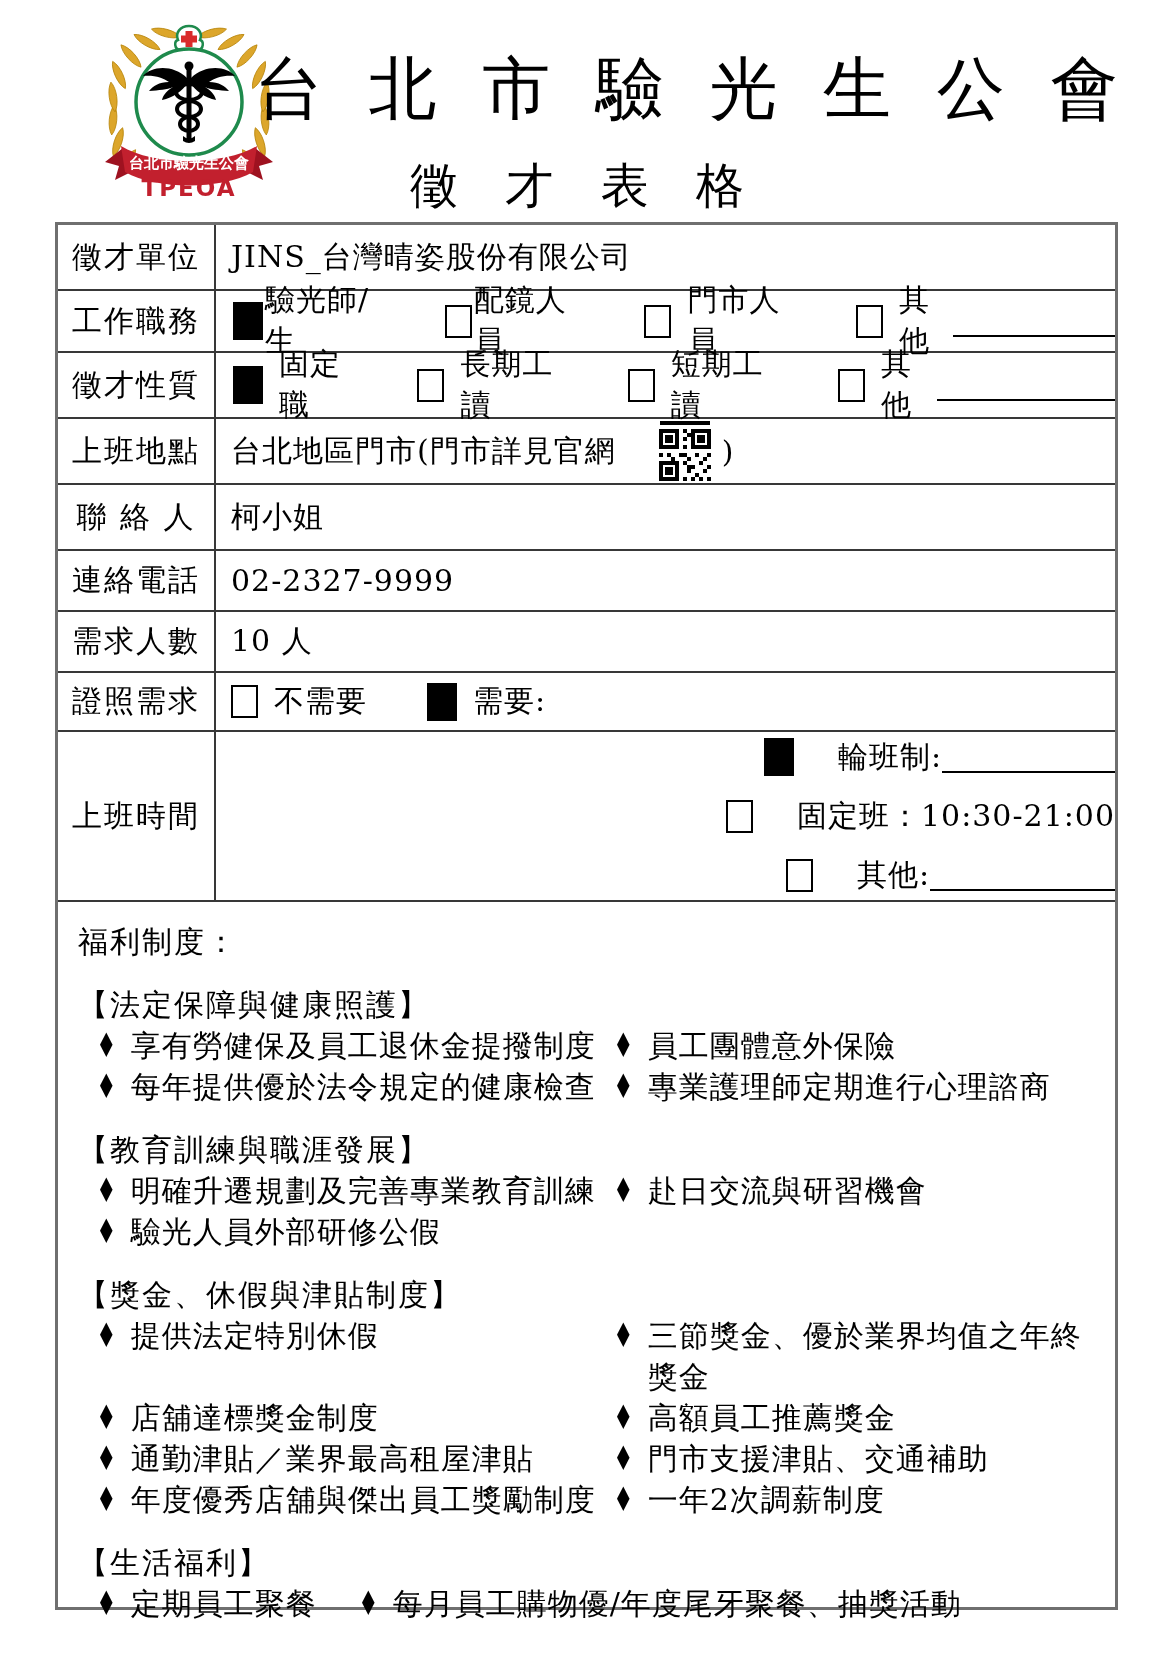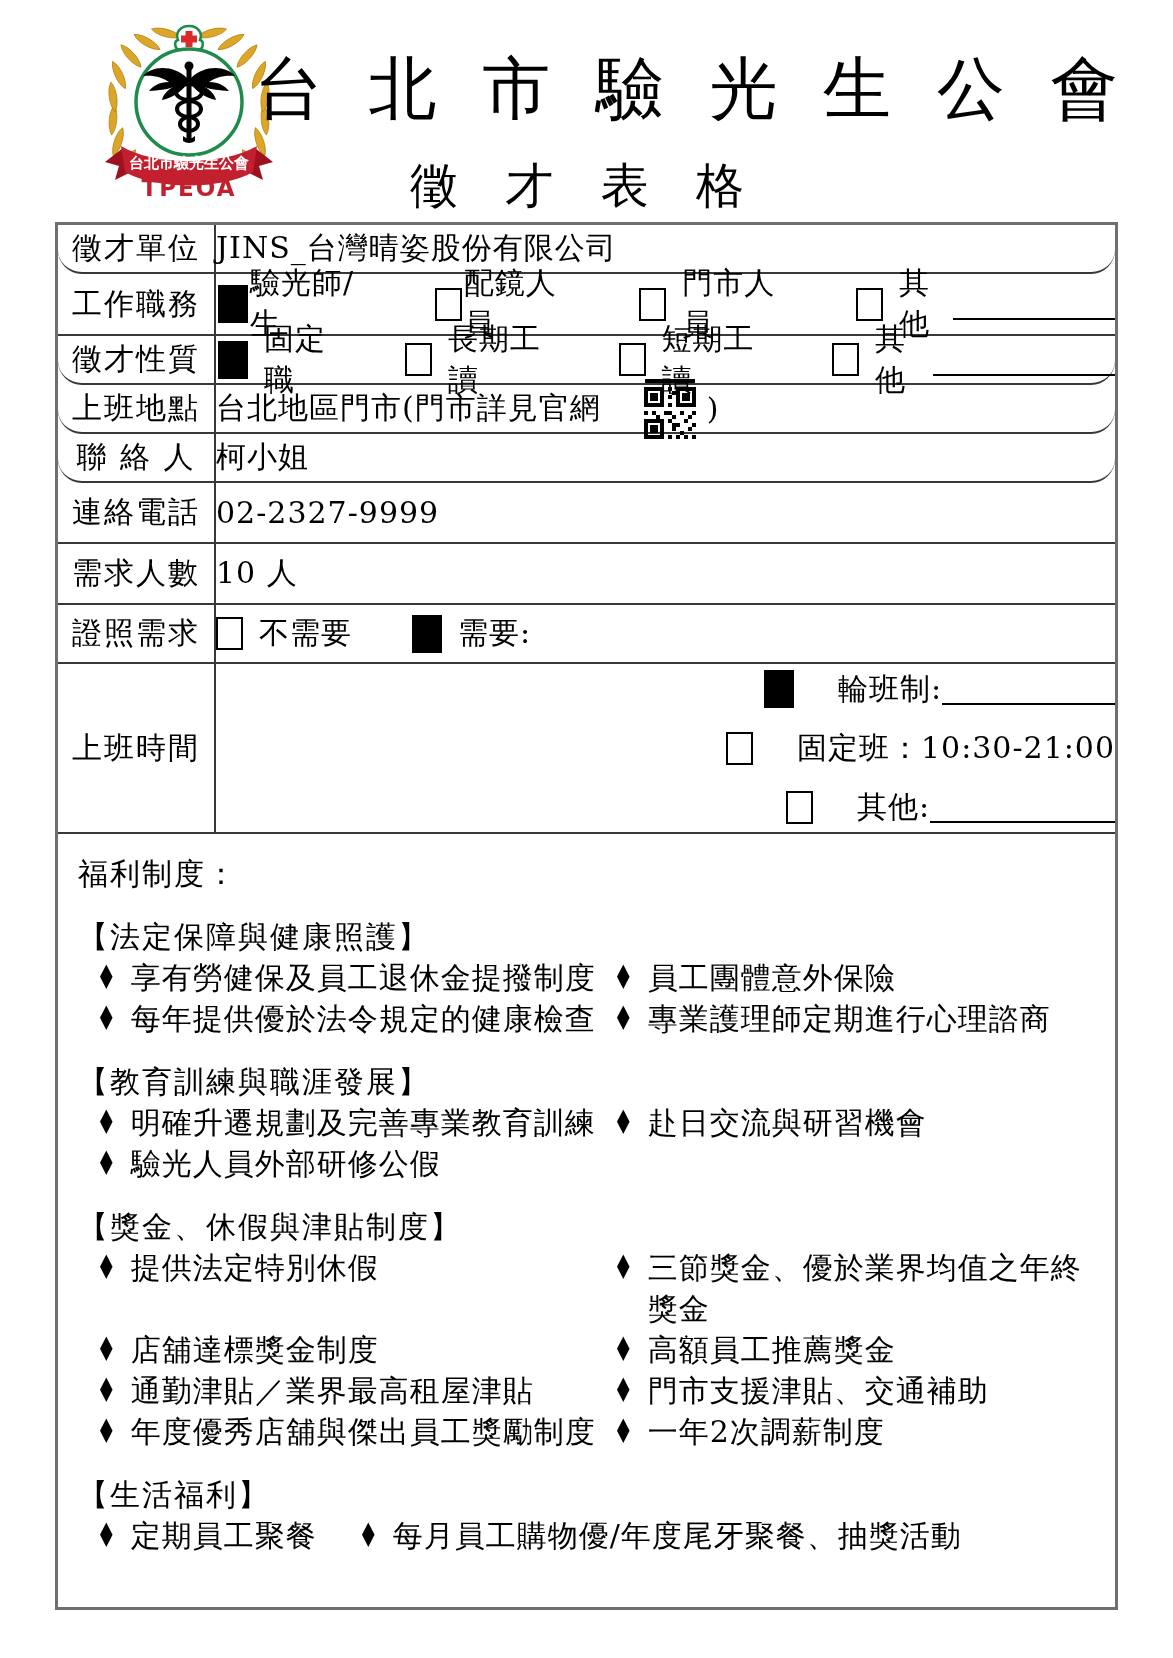--- a/index.html
+++ b/index.html
@@ -22,22 +22,22 @@
     border:3px solid #6f6f6f; box-sizing:border-box;
     display:flex; flex-direction:column; font-size:30px;
   }
   .f-row{display:flex; box-sizing:border-box; border-bottom:2px solid #383838; flex:none;}
   .f-row:last-child{border-bottom:none; flex:1;}
   .f-label{
     width:158px; flex:none; border-right:2px solid #383838; box-sizing:border-box;
     display:flex; align-items:center; justify-content:center;
     letter-spacing:2px; text-align:center;
   }
-  .f-value{flex:1; display:flex; align-items:center; letter-spacing:1px; box-sizing:border-box;}
-  .h60{height:49px;border-radius:24px;} .h62{height:62px;} .h61{height:61px;} .h59{height:59px;} .h170{height:170px;}
+  .f-value{flex:1; display:flex; align-items:center; padding-left:15px; letter-spacing:1px; box-sizing:border-box;}
+  .h60{height:66px;} .h62{height:62px;} .h61{height:61px;} .h59{height:59px;} .h170{height:170px;}
   
   .cb{display:inline-block; width:27px; height:33px; border:2.5px solid #000; box-sizing:border-box; flex:none;}
   .cb.filled{background:#000; border-color:#000; width:30px; height:38px;}
   .opt{display:flex; align-items:center;}
   .opt .cb{margin-right:8px;}
   .opt.wgap .cb{margin-right:16px;}
   
   .blank{display:inline-block; border-bottom:2.5px solid #000; height:30px; vertical-align:baseline;}
   .u173{width:173px;} .u185{width:185px;} .u195{width:195px;}
   

